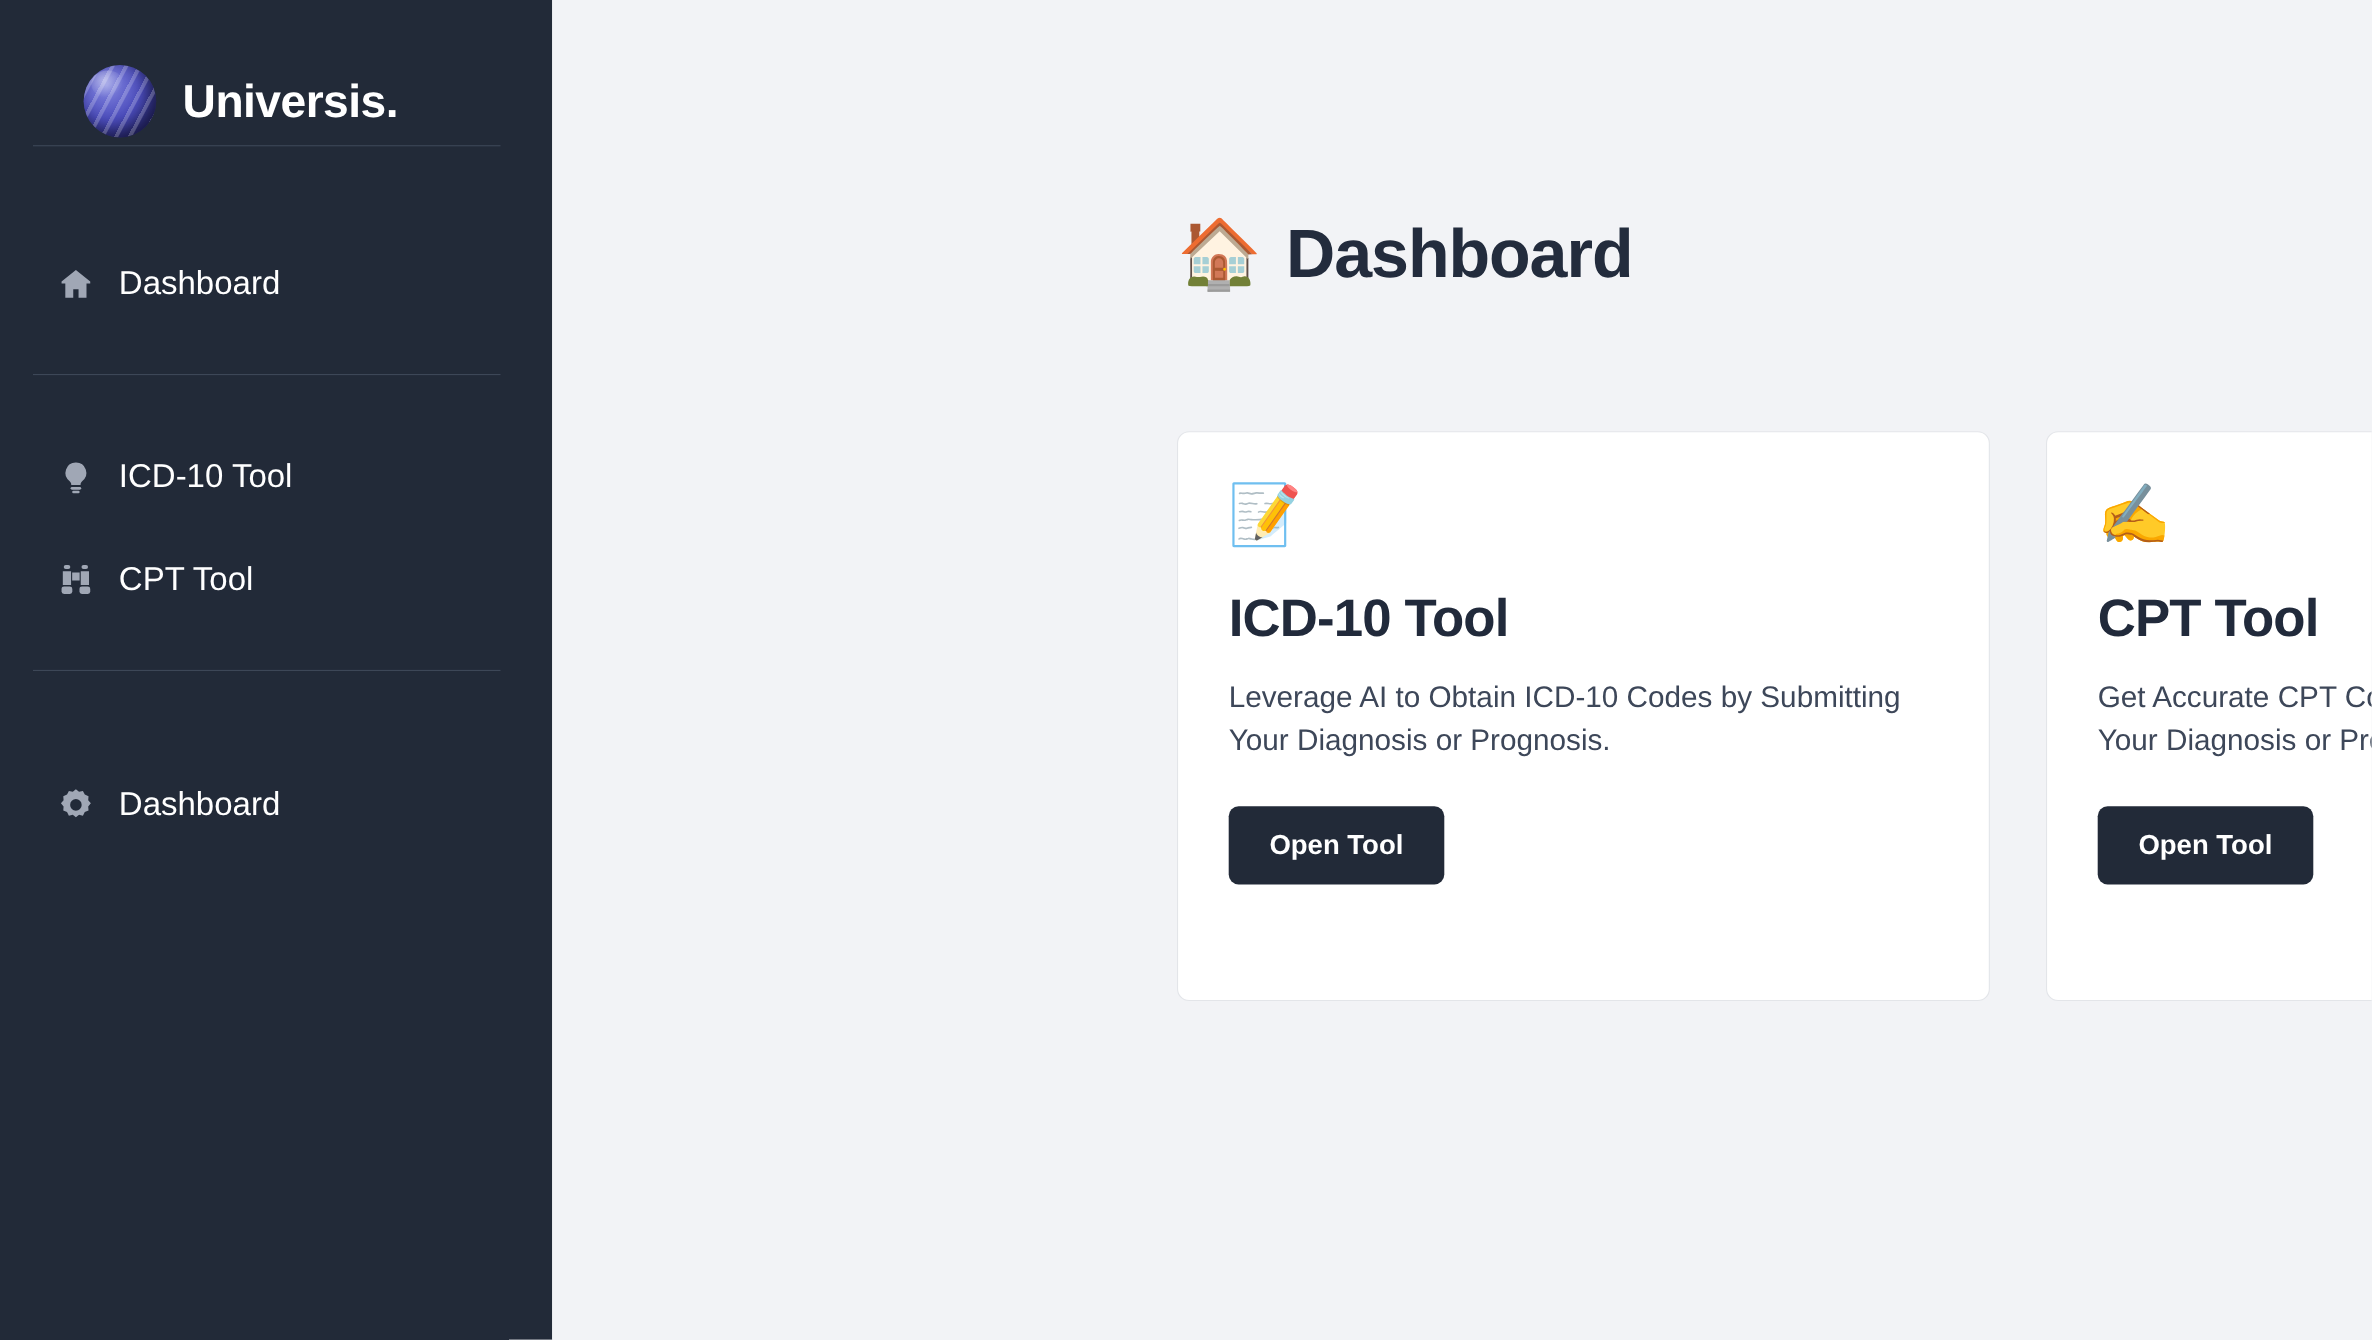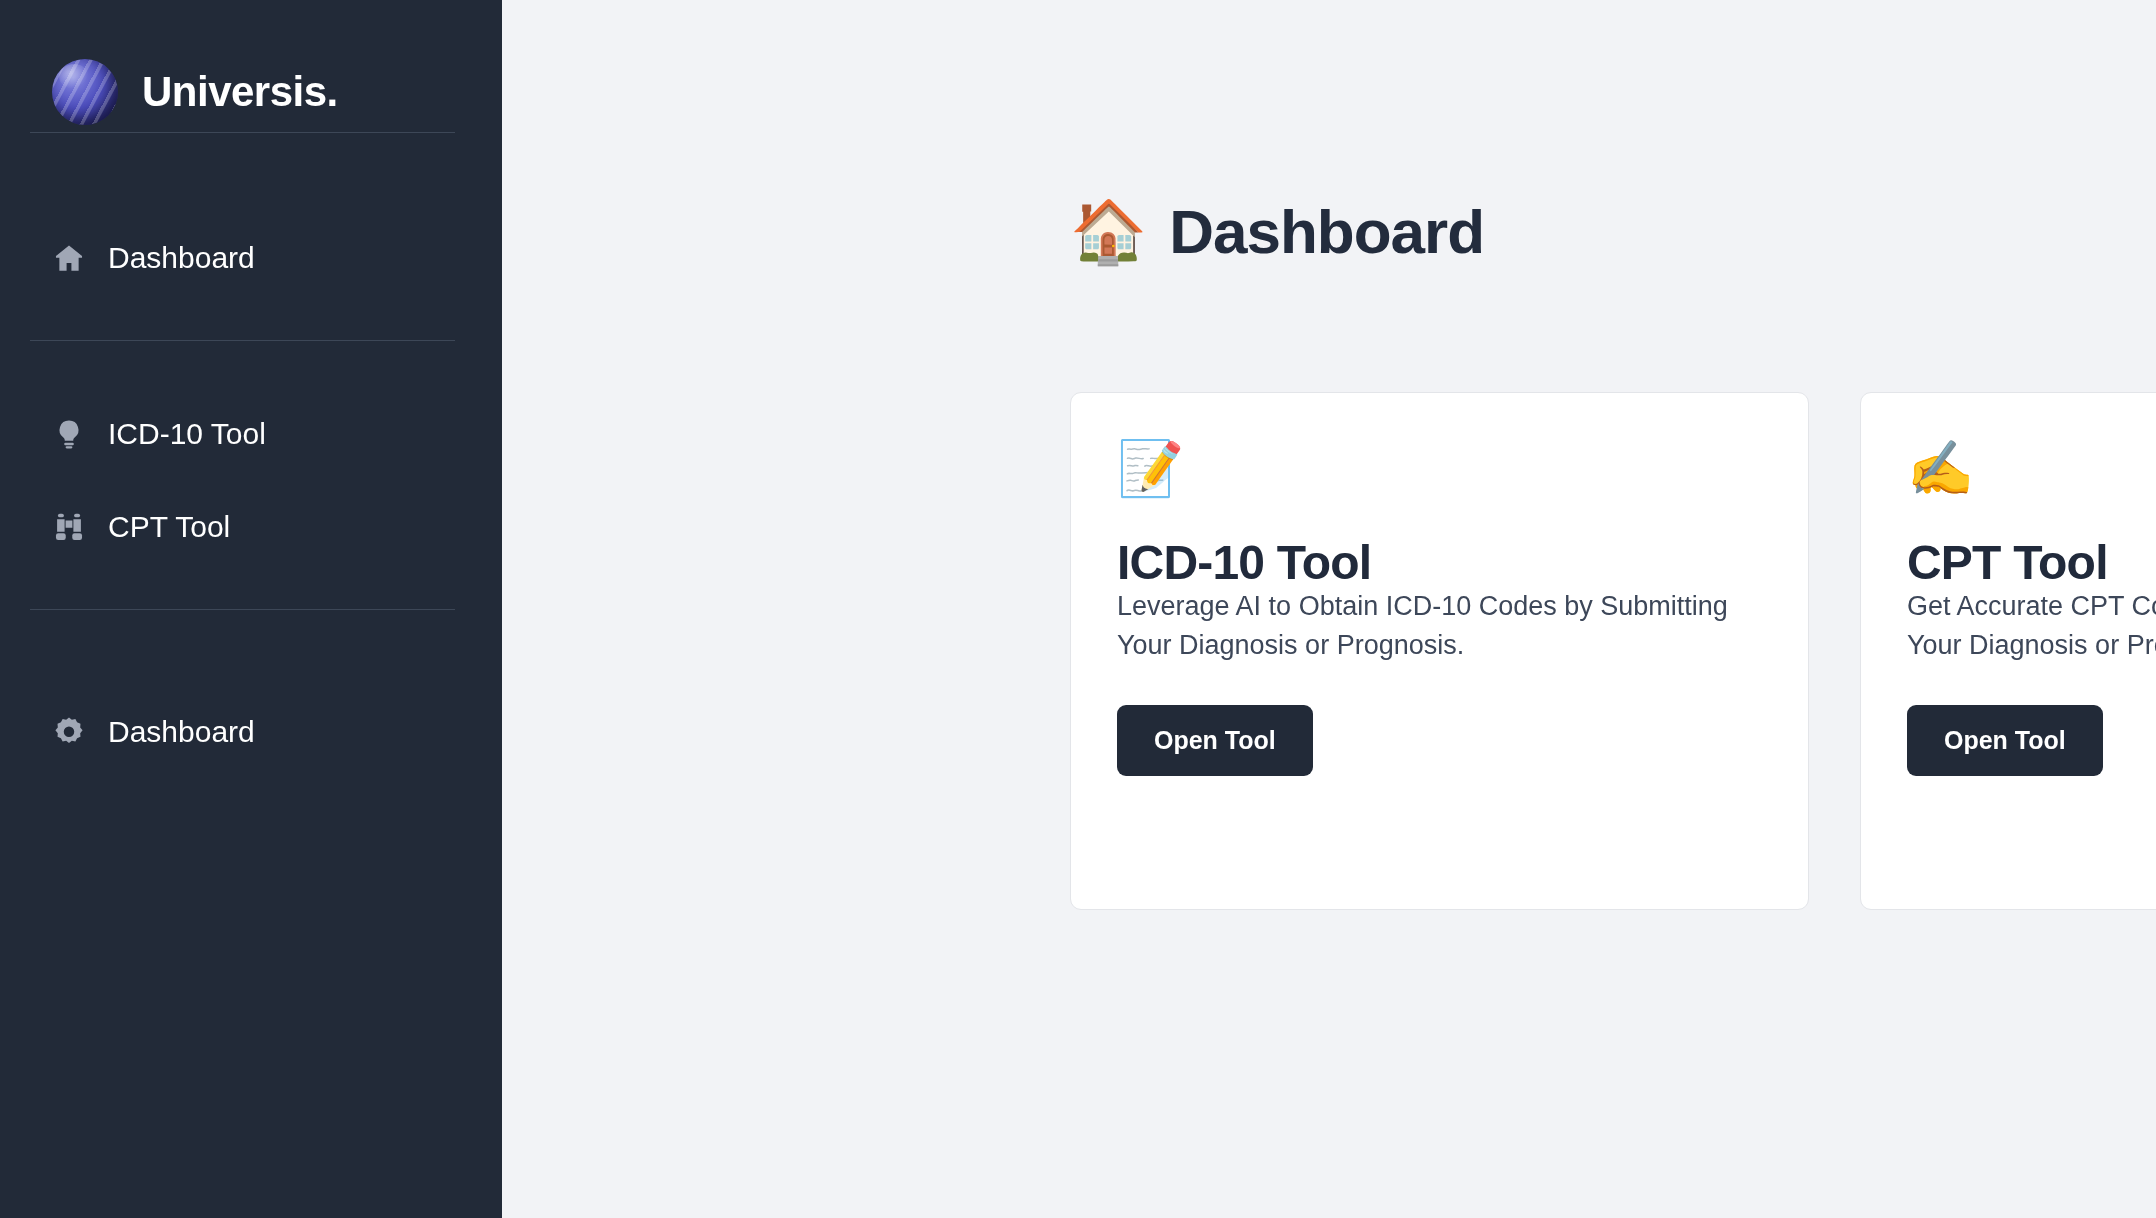--- a/index.html
+++ b/index.html
@@ -25,20 +25,21 @@
     position: relative;
     padding: 0;
   }
 
   .brand {
     display: flex;
     align-items: center;
     gap: 24px;
     padding: 52px 0 0 52px;
     height: 132px;
+    margin-left: 24px;
   }
 
   .brand-logo {
     width: 66px;
     height: 66px;
     border-radius: 50%;
     flex: 0 0 66px;
     background:
       radial-gradient(circle at 32% 28%, #8a8ee0 0%, #6a6cd0 22%, #4b4cbb 48%, #2f2f86 78%, #1b1b56 100%);
     position: relative;
@@ -174,20 +175,21 @@
     font-weight: bold;
     letter-spacing: -0.8px;
     line-height: 1;
     margin-top: 36px;
   }
 
   .card-desc {
     color: #3d4759;
     font-size: 27px;
     line-height: 1.45;
+    margin-top: 28px;
     max-width: 620px;
   }
 
   .card-button {
     display: inline-block;
     margin-top: 40px;
     background: #222a38;
     color: #ffffff;
     font-size: 25px;
     font-weight: bold;

